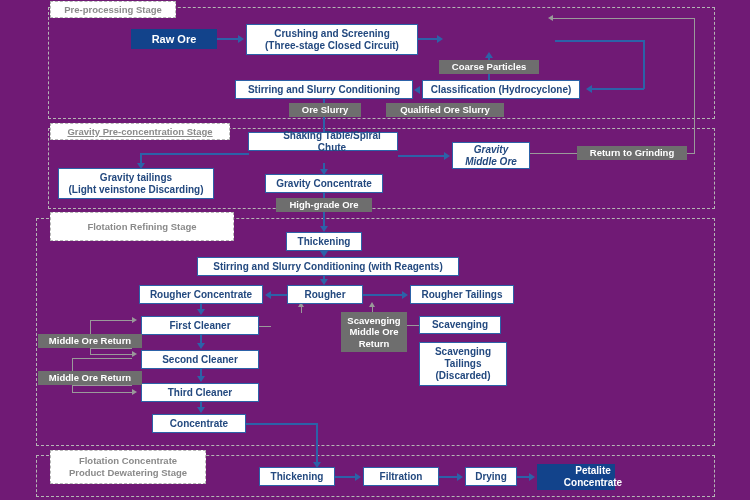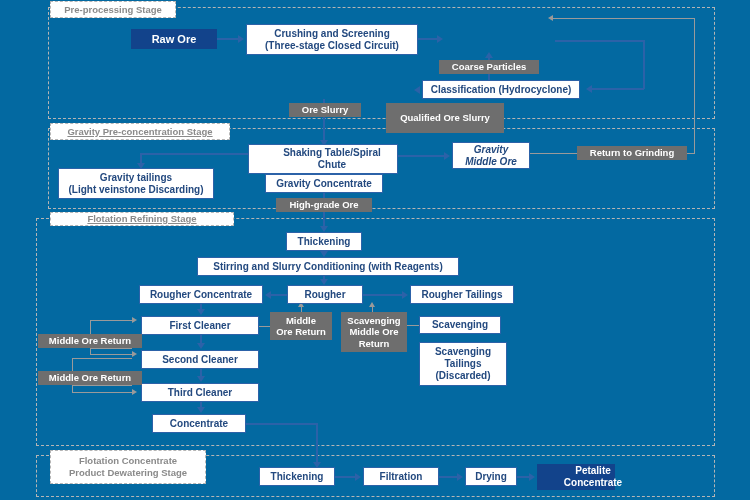--- a/index.html
+++ b/index.html
@@ -1,18 +1,18 @@
 <!DOCTYPE html>
 <html><head>
 <meta charset="utf-8">
 <style>
   html,body{margin:0;padding:0;background:#ffffff;}
   body{width:750px;height:500px;overflow:hidden;
        font-family:"Liberation Sans","DejaVu Sans",sans-serif;}
-  #stage{position:relative;width:750px;height:500px;background:#0369a1;}
+  #stage{position:relative;width:750px;height:500px;background:#701a75;}
 
   
   .stage-box{position:absolute;border:1px dashed #b5b5b5;box-sizing:border-box;background:transparent;}
   .stage-label{position:absolute;border:1px dashed #b5b5b5;box-sizing:border-box;
                background:#fff;color:#8a8a8a;font-weight:bold;font-size:9.5px;
                display:flex;align-items:center;justify-content:center;text-align:center;
                line-height:1.25;padding:1px 4px;z-index:6;}
 
   
   .node{position:absolute;box-sizing:border-box;border:1.4px solid #2c62a8;background:#ffffff;
@@ -44,37 +44,38 @@
 
 <div id="stage">
 
   <div class="stage-box" style="left:48px;top:7px;width:667px;height:112px;"></div>
   <div class="stage-box" style="left:48px;top:128px;width:667px;height:81px;"></div>
   <div class="stage-box" style="left:36px;top:218px;width:679px;height:228px;"></div>
   <div class="stage-box" style="left:36px;top:455px;width:679px;height:42px;"></div>
 
   <div class="stage-label" style="left:50px;top:1px;width:126px;height:17px;">Pre-processing Stage</div>
   <div class="stage-label" style="left:50px;top:123px;width:180px;height:17px;text-decoration:underline;">Gravity Pre-concentration Stage</div>
-  <div class="stage-label" style="left:50px;top:212px;width:184px;height:14px;text-decoration:underline;">Flotation Refining Stage</div>
+  <div class="stage-label" style="left:50px;top:212px;width:184px;height:29px;">Flotation Refining Stage</div>
   <div class="stage-label multi" style="left:50px;top:450px;width:156px;height:34px;white-space:pre-line;">Flotation Concentrate
 Product Dewatering Stage</div>
 
   <div class="node dark" style="left:131px;top:29px;width:86px;height:20px;font-size:11px;">Raw Ore</div>
 
   <div class="node" style="left:246px;top:24px;width:172px;height:31px;white-space:pre-line;">Crushing and Screening
 (Three-stage Closed Circuit)</div>
 
 
   <div class="gray" style="left:439px;top:60px;width:100px;height:14px;">Coarse Particles</div>
 
   <div class="node" style="left:422px;top:80px;width:158px;height:19px;">Classification (Hydrocyclone)</div>
 
+  <div class="node" style="left:235px;top:80px;width:178px;height:19px;">Stirring and Slurry Conditioning</div>
 
   <div class="gray" style="left:289px;top:103px;width:72px;height:14px;">Ore Slurry</div>
-  <div class="gray" style="left:386px;top:103px;width:118px;height:30px;">Qualified Ore Slurry</div>
+  <div class="gray" style="left:386px;top:103px;width:118px;height:14px;">Qualified Ore Slurry</div>
 
   <div class="ln h" style="left:217px;top:38px;width:22px;"></div>
   <div class="arw right" style="left:238px;top:35px;"></div>
 
   <div class="ln h" style="left:418px;top:38px;width:19px;"></div>
   <div class="arw right" style="left:437px;top:35px;"></div>
 
   <div class="ln h" style="left:555px;top:40px;width:90px;"></div>
   <div class="ln v" style="left:643px;top:40px;height:49px;"></div>
   <div class="ln h" style="left:592px;top:88px;width:52px;"></div>
@@ -82,21 +83,21 @@
 
   <div class="ln v" style="left:488px;top:56px;height:24px;"></div>
   <div class="arw up" style="left:485px;top:52px;"></div>
 
   <div class="ln h" style="left:421px;top:89px;width:0px;"></div>
   <div class="arw left" style="left:414px;top:86px;"></div>
 
   <div class="ln v" style="left:323px;top:99px;height:44px;"></div>
   <div class="arw down" style="left:320px;top:140px;"></div>
 
-  <div class="node" style="left:248px;top:144px;width:150px;height:30px;padding-left:20px;">Shaking Table/Spiral Chute</div>
+  <div class="node" style="left:248px;top:132px;width:150px;height:19px;padding-left:20px;">Shaking Table/Spiral Chute</div>
 
   <div class="node" style="left:58px;top:168px;width:156px;height:31px;white-space:pre-line;">Gravity tailings
 (Light veinstone Discarding)</div>
 
   <div class="node" style="left:265px;top:174px;width:118px;height:19px;">Gravity Concentrate</div>
 
   <div class="gray" style="left:276px;top:198px;width:96px;height:14px;">High-grade Ore</div>
 
   <div class="node" style="left:452px;top:142px;width:78px;height:27px;white-space:pre-line;font-style:italic;">Gravity
 Middle Ore</div>
@@ -132,22 +133,20 @@
   <div class="node" style="left:410px;top:285px;width:104px;height:19px;">Rougher Tailings</div>
 
   <div class="node" style="left:141px;top:316px;width:118px;height:19px;">First Cleaner</div>
 
   <div class="node" style="left:141px;top:383px;width:118px;height:19px;">Third Cleaner</div>
 
   <div class="node" style="left:141px;top:350px;width:118px;height:19px;">Second Cleaner</div>
 
   <div class="node" style="left:152px;top:414px;width:94px;height:19px;">Concentrate</div>
 
-  <div class="gray" style="left:270px;top:312px;width:62px;height:28px;white-space:pre-line;">Middle
-Ore Return</div>
 
   <div class="gray" style="left:341px;top:312px;width:66px;height:40px;white-space:pre-line;">Scavenging
 Middle Ore
 Return</div>
 
   <div class="node" style="left:419px;top:316px;width:82px;height:18px;">Scavenging</div>
 
   <div class="node" style="left:419px;top:342px;width:88px;height:44px;white-space:pre-line;">Scavenging
 Tailings
 (Discarded)</div>

